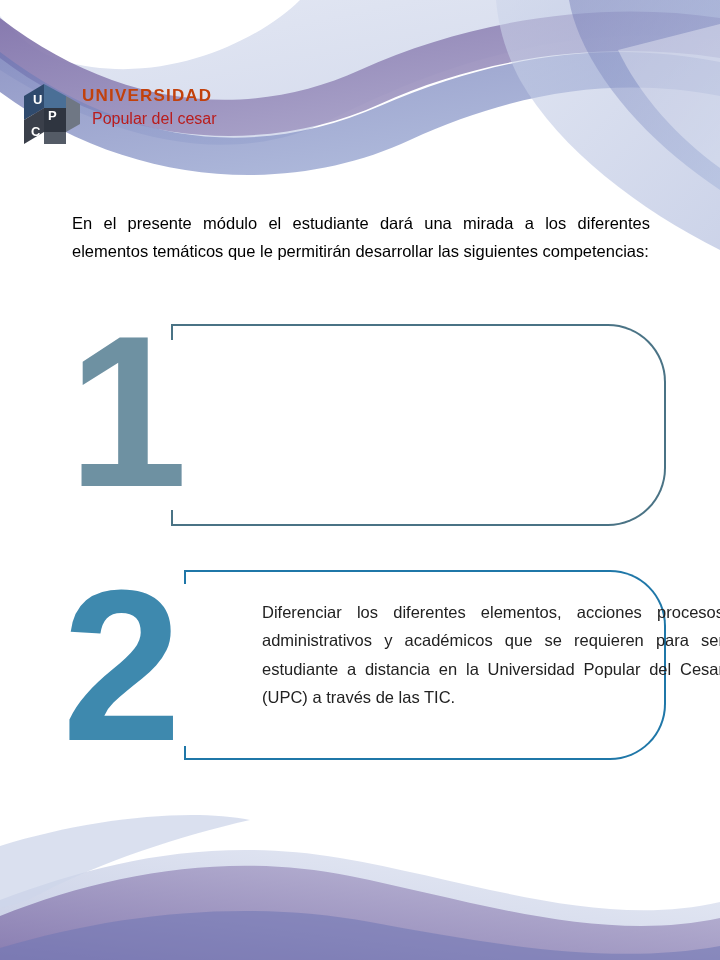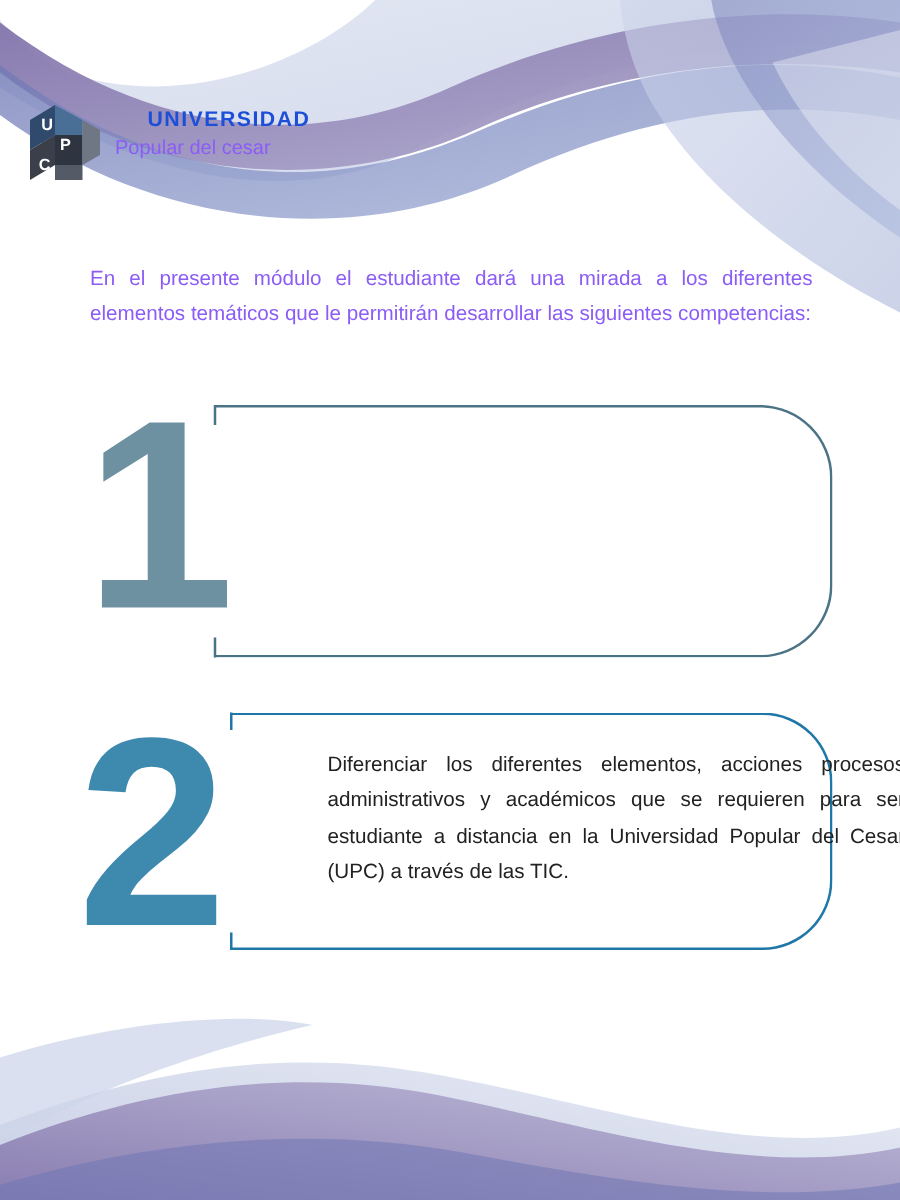--- a/index.html
+++ b/index.html
@@ -46,41 +46,40 @@
   }
   .logo-text {
     position: absolute;
     left: 68px;
     top: 8px;
   }
   .logo-line1 {
     font-size: 17px;
     font-weight: bold;
     letter-spacing: 1.2px;
-    color: #1d4ed8;
-    font-family: "Liberation Sans", sans-serif;
-    margin-left: 36px;
+    color: #c2410c;
+    font-family: "Liberation Sans", sans-serif;
   }
   .logo-line2 {
     font-size: 16px;
-    color: #8b5cf6;
+    color: #b91c1c;
     margin-top: 4px;
     margin-left: 10px;
     font-family: "Liberation Sans", sans-serif;
   }
 
   
   .intro {
     position: absolute;
     left: 72px;
     top: 192px;
     width: 578px;
     font-size: 16.5px;
     line-height: 1.72;
-    color: #8b5cf6;
+    color: #000000;
     text-align: justify;
     text-justify: inter-word;
   }
 
   
   .comp {
     position: absolute;
   }
   .comp-1 {
     left: 66px;

